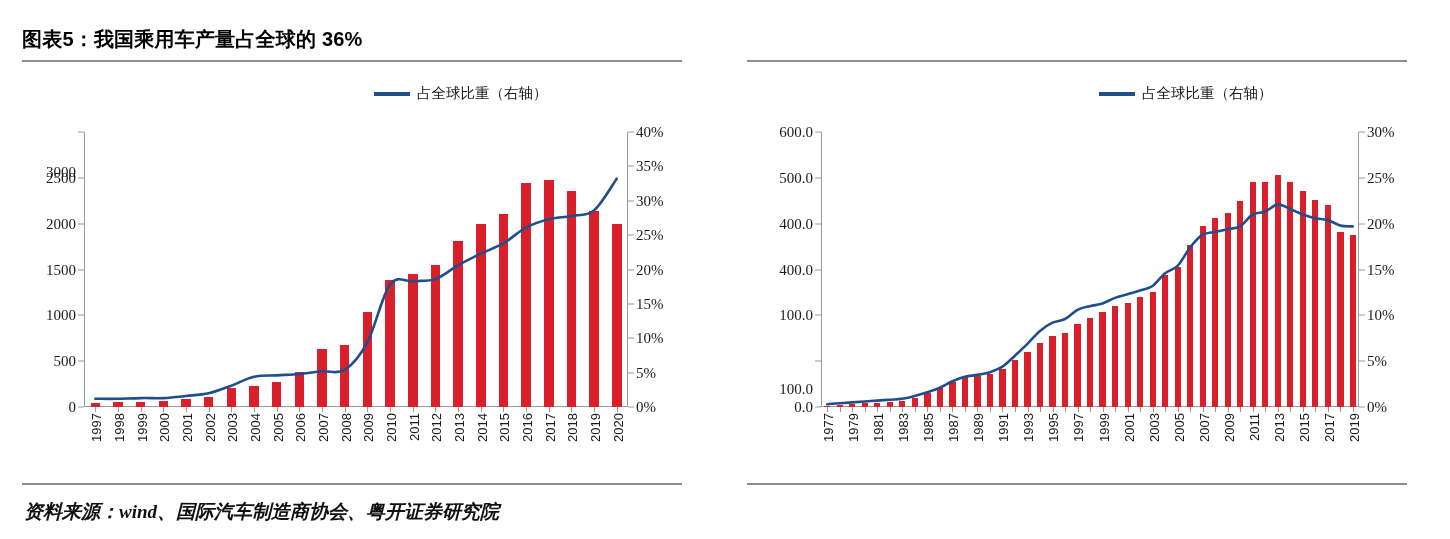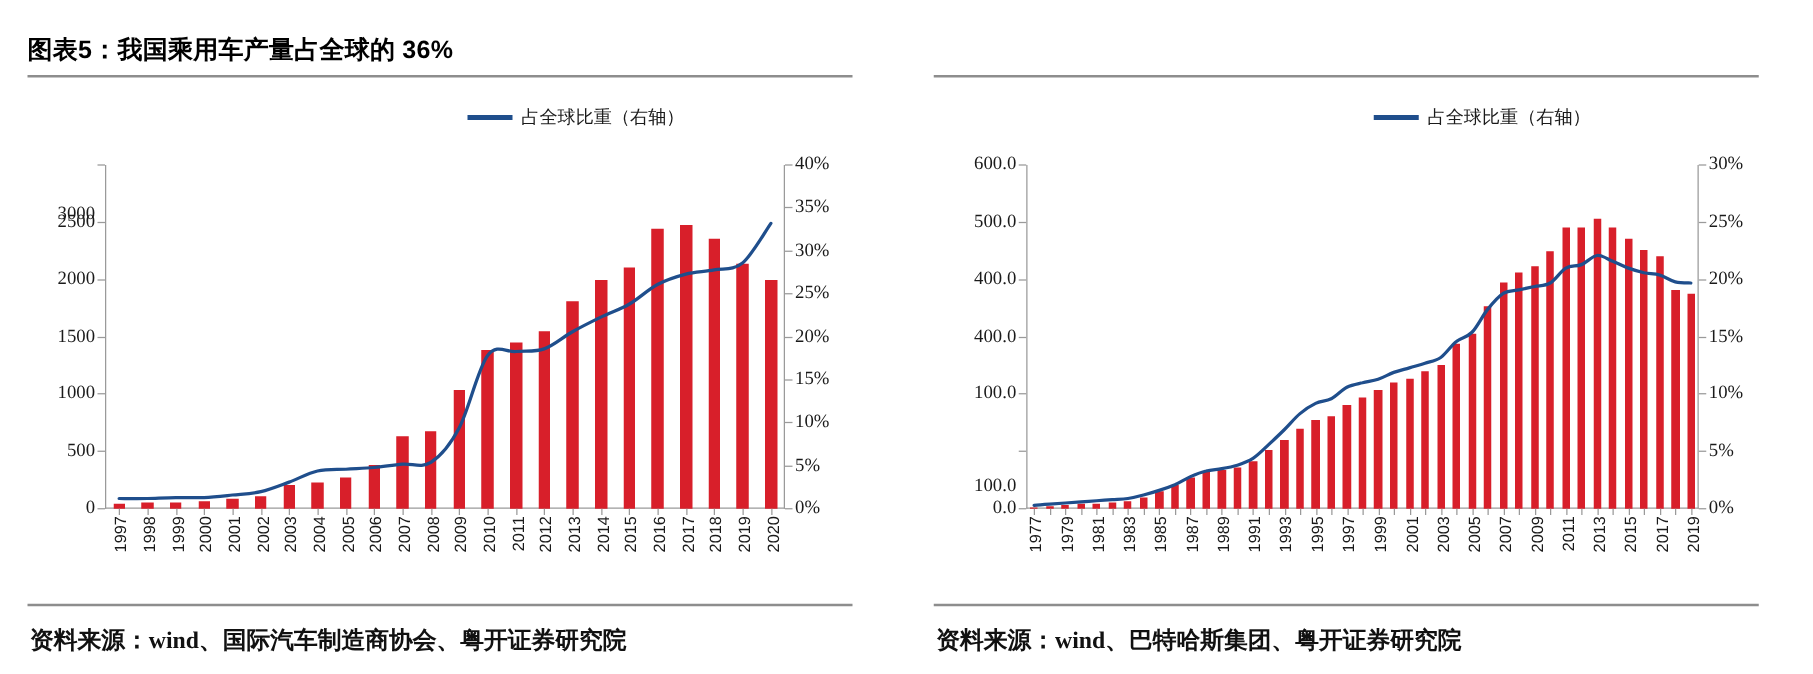--- a/index.html
+++ b/index.html
@@ -18,21 +18,21 @@
     position:absolute;left:0;top:26px;
     font-family:"Liberation Sans", sans-serif;
     font-weight:bold;font-size:20px;color:#000;
     letter-spacing:.2px;white-space:nowrap;
   }
   .title-rule{position:absolute;left:0;top:60px;width:660px;height:2px;background:#8d8d8d;}
   .foot-rule{position:absolute;left:0;bottom:54px;width:660px;height:2px;background:#8d8d8d;}
   .source{
     position:absolute;left:2px;bottom:14px;
     font-family:"Liberation Serif", serif;
-    font-weight:bold;font-size:19px;color:#111;white-space:nowrap;
+    font-style:italic;font-weight:bold;font-size:19px;color:#111;white-space:nowrap;
   }
 
   
   .legend{position:absolute;top:84px;left:0;width:660px;height:24px;}
   .legend-item{position:absolute;display:flex;align-items:center;gap:7px;white-space:nowrap;}
   .legend-item.first{left:104px;}
   .legend-item.second{left:352px;}
   .swatch-bar{width:36px;height:11px;background:#cc1122;display:inline-block;}
   .swatch-line{width:36px;height:4px;background:#1f4e8c;display:inline-block;}
   .legend-label{font-family:"Liberation Serif", serif;font-size:14.5px;color:#1a1a1a;}
@@ -523,18 +523,17 @@
             <div class="xlab" style="left: 400.628px;">2009</div>
             <div class="xlab" style="left: 425.651px;">2011</div>
             <div class="xlab" style="left: 450.674px;">2013</div>
             <div class="xlab" style="left: 475.698px;">2015</div>
             <div class="xlab" style="left: 500.721px;">2017</div>
             <div class="xlab" style="left: 525.744px;">2019</div>
           </div>
       </div>
 
       <div class="foot-rule"></div>
-      <div class="source">资料来源：wind、巴特哈斯集团、粤开证券研究院</div>
     </div>
 
   </div>
 
 </div>
 
 </body></html>

